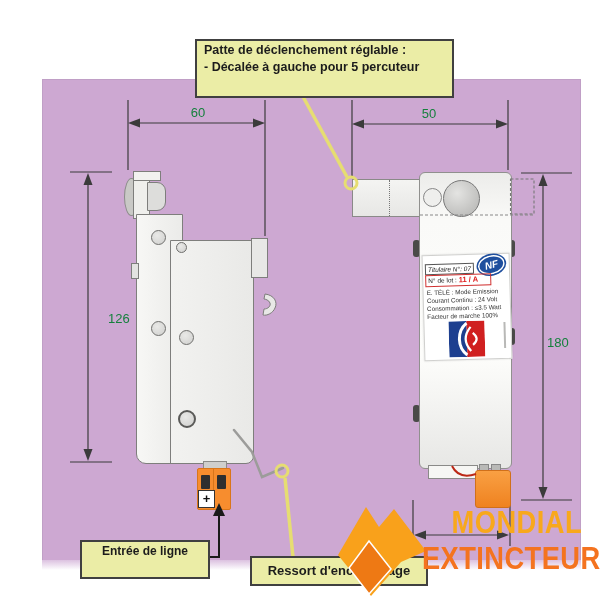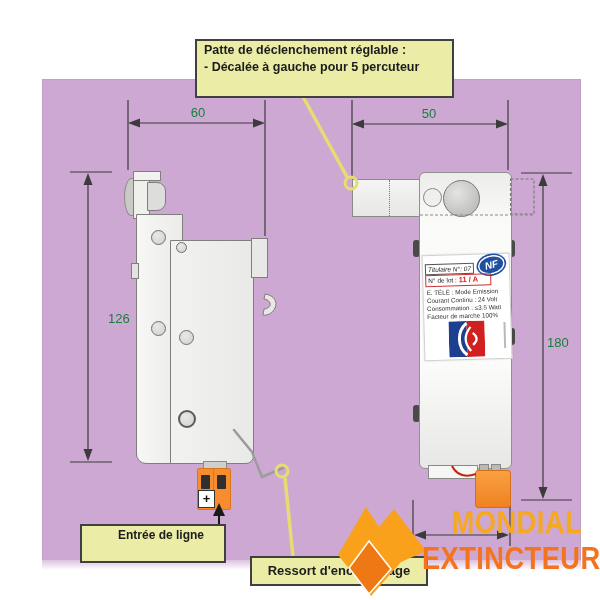--- a/index.html
+++ b/index.html
@@ -160,21 +160,21 @@
   <div class="abs dim" style="left:183px;top:105px;width:30px;text-align:center;">60</div>
   <div class="abs dim" style="left:414px;top:106px;width:30px;text-align:center;">50</div>
   <div class="abs dim" style="left:98px;top:311px;width:34px;margin-left:10px;">126</div>
   <div class="abs dim" style="left:547px;top:335px;width:34px;">180</div>
 
   <div class="abs callout" style="left:195px;top:39px;width:248px;height:54px;font-size:12.5px;line-height:17px;padding:1px 0 0 7px;">
     <div style="white-space:nowrap;">Patte de déclenchement réglable :</div>
     <div style="white-space:nowrap;">- Décalée à gauche pour 5 percuteur</div>
   </div>
 
-  <div class="abs callout" style="left:80px;top:524px;width:126px;height:33px;font-size:12px;line-height:15px;text-align:center;padding-top:2px;padding-left:16px;">
+  <div class="abs callout" style="left:80px;top:540px;width:126px;height:33px;font-size:12px;line-height:15px;text-align:center;padding-top:2px;">
     <div>Entrée de ligne</div>
   </div>
 
   <div class="abs callout" style="left:250px;top:556px;width:174px;height:26px;font-size:13px;line-height:26px;text-align:center;">Ressort d'encliquetage</div>
 
   <svg class="layer" viewBox="0 0 600 600">
     <path d="M338,555 L366,507 L379,527 L394,509 L426,551 L401,562 L371,596 L351,571 Z" fill="#F9A11B"></path>
     <path d="M369,541 L391,569 L369,594 L349,568 Z" fill="#EE7914" stroke="#fff" stroke-width="1.5"></path>
   </svg>
   <div class="abs brandline" style="left:398px;top:505px;width:184px;text-align:right;font-size:31px;color:#F8A81C;

